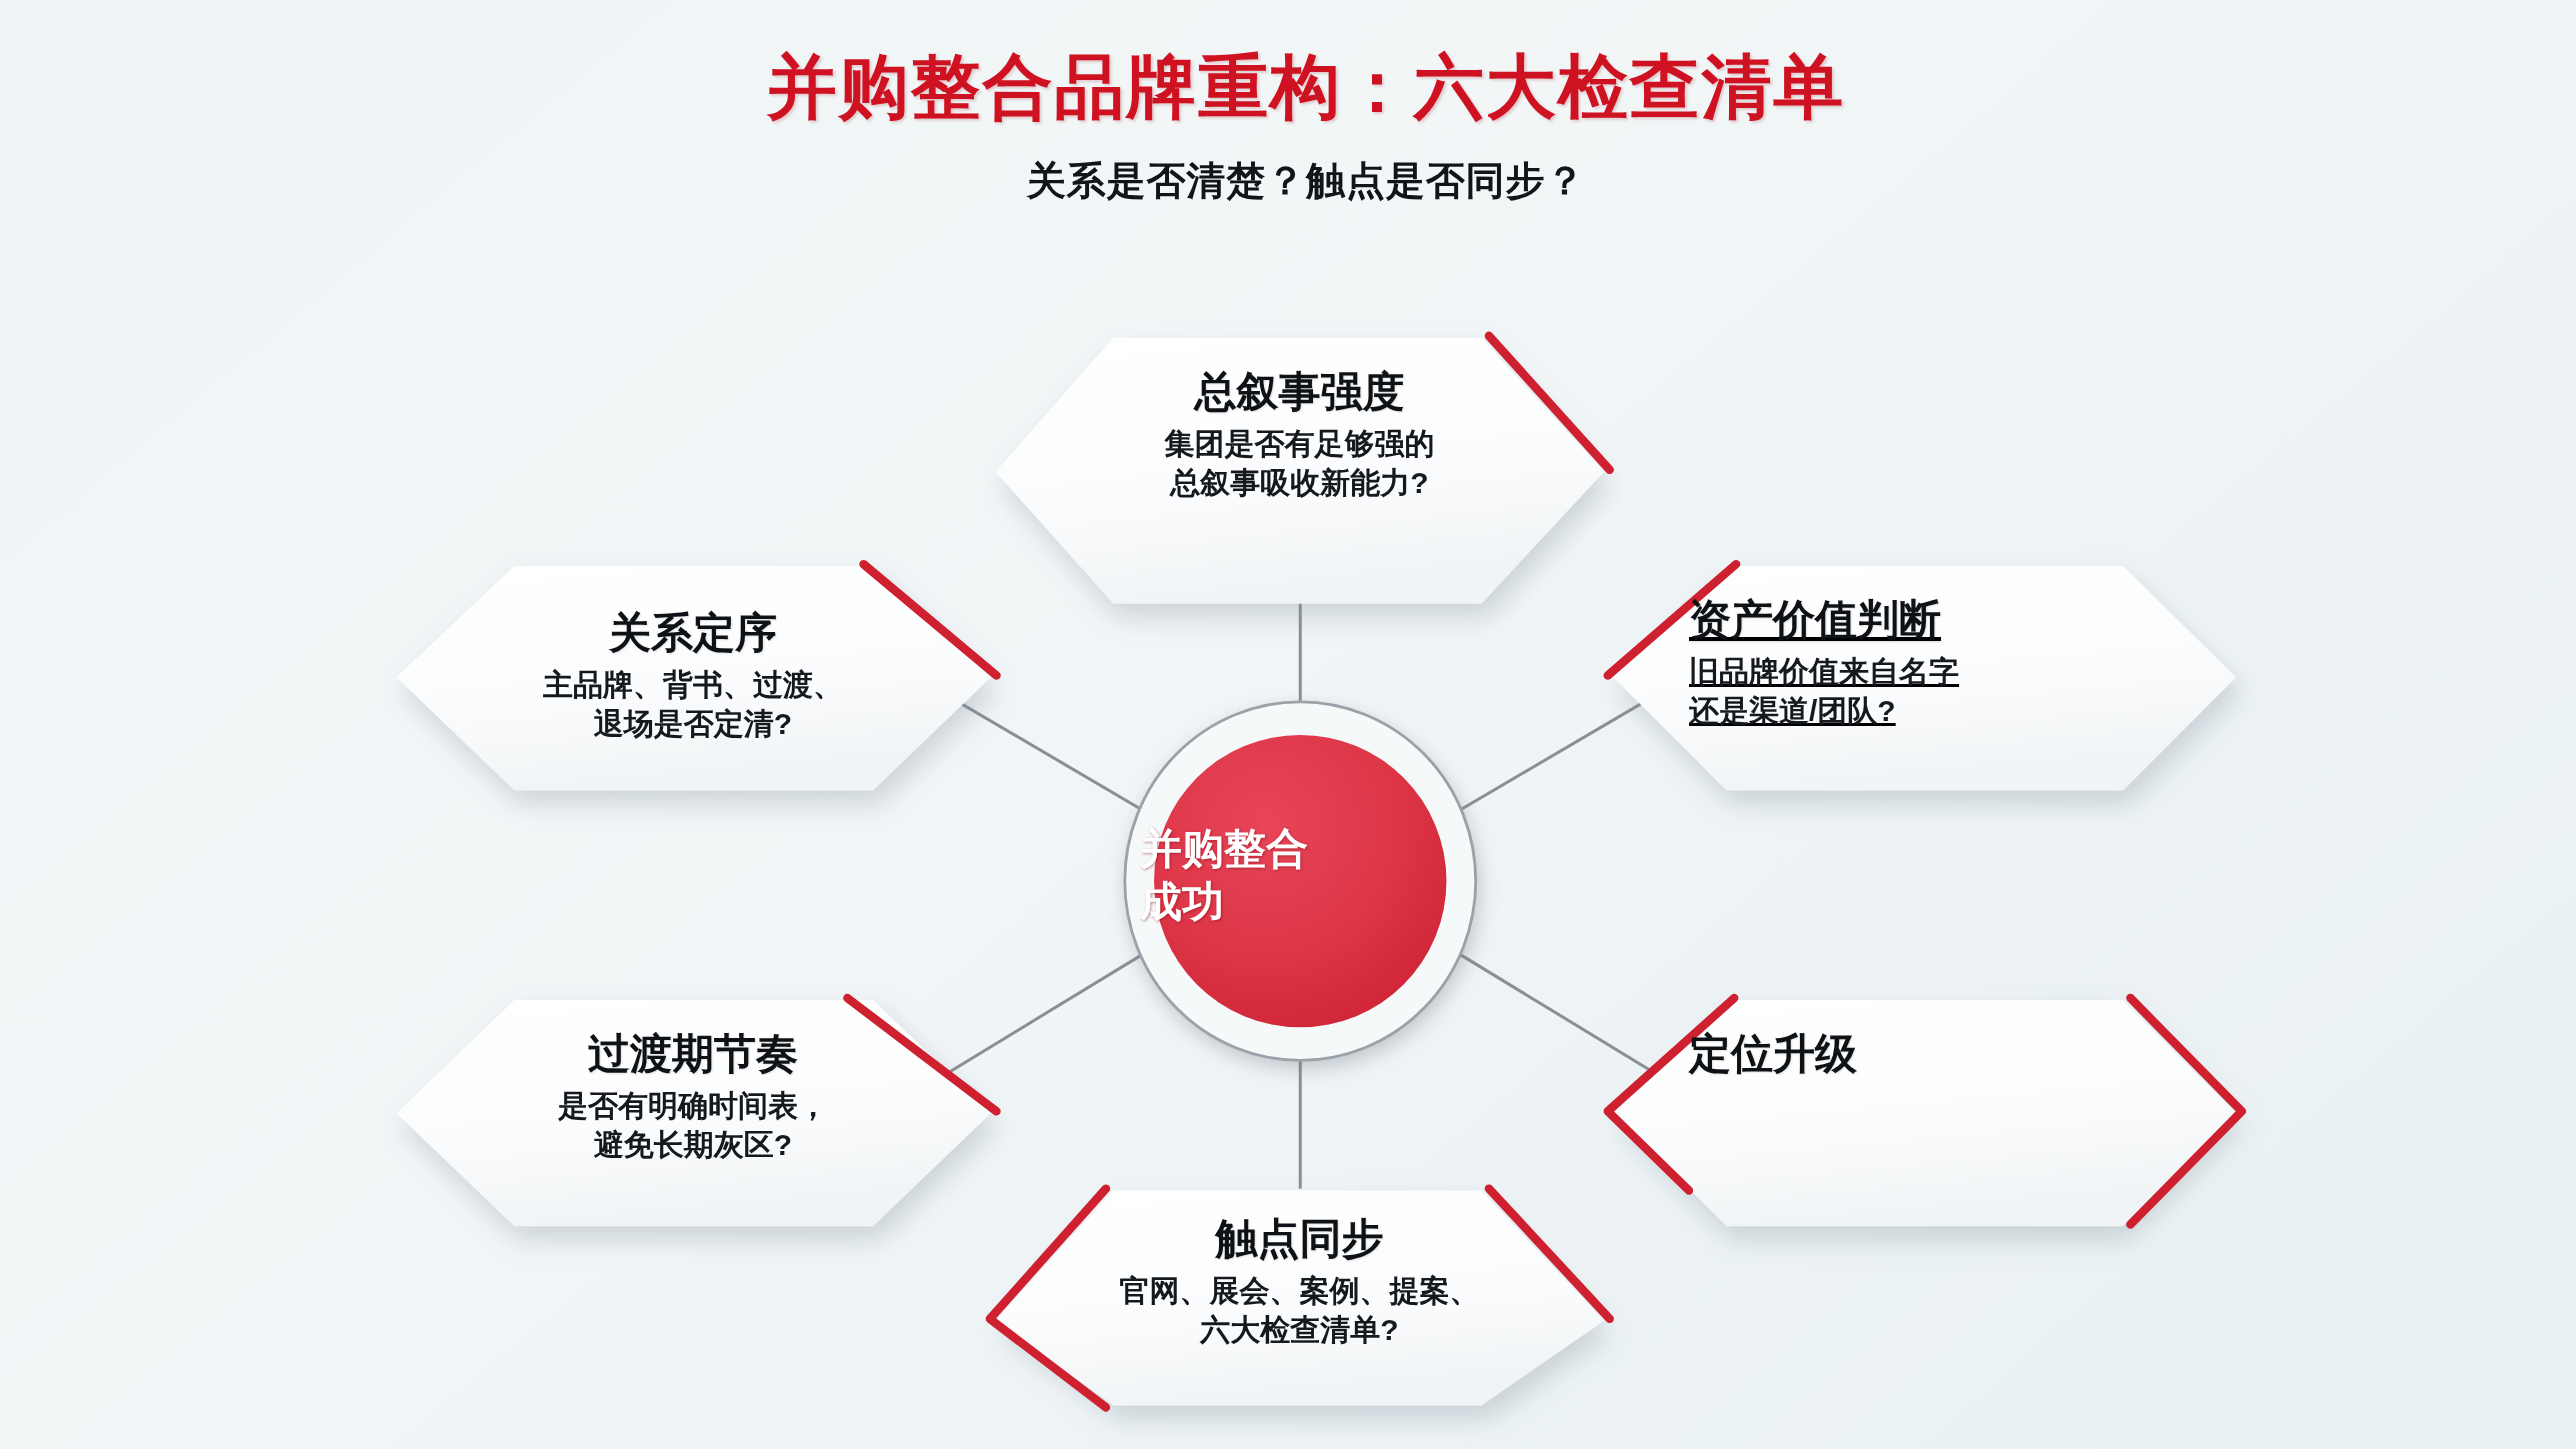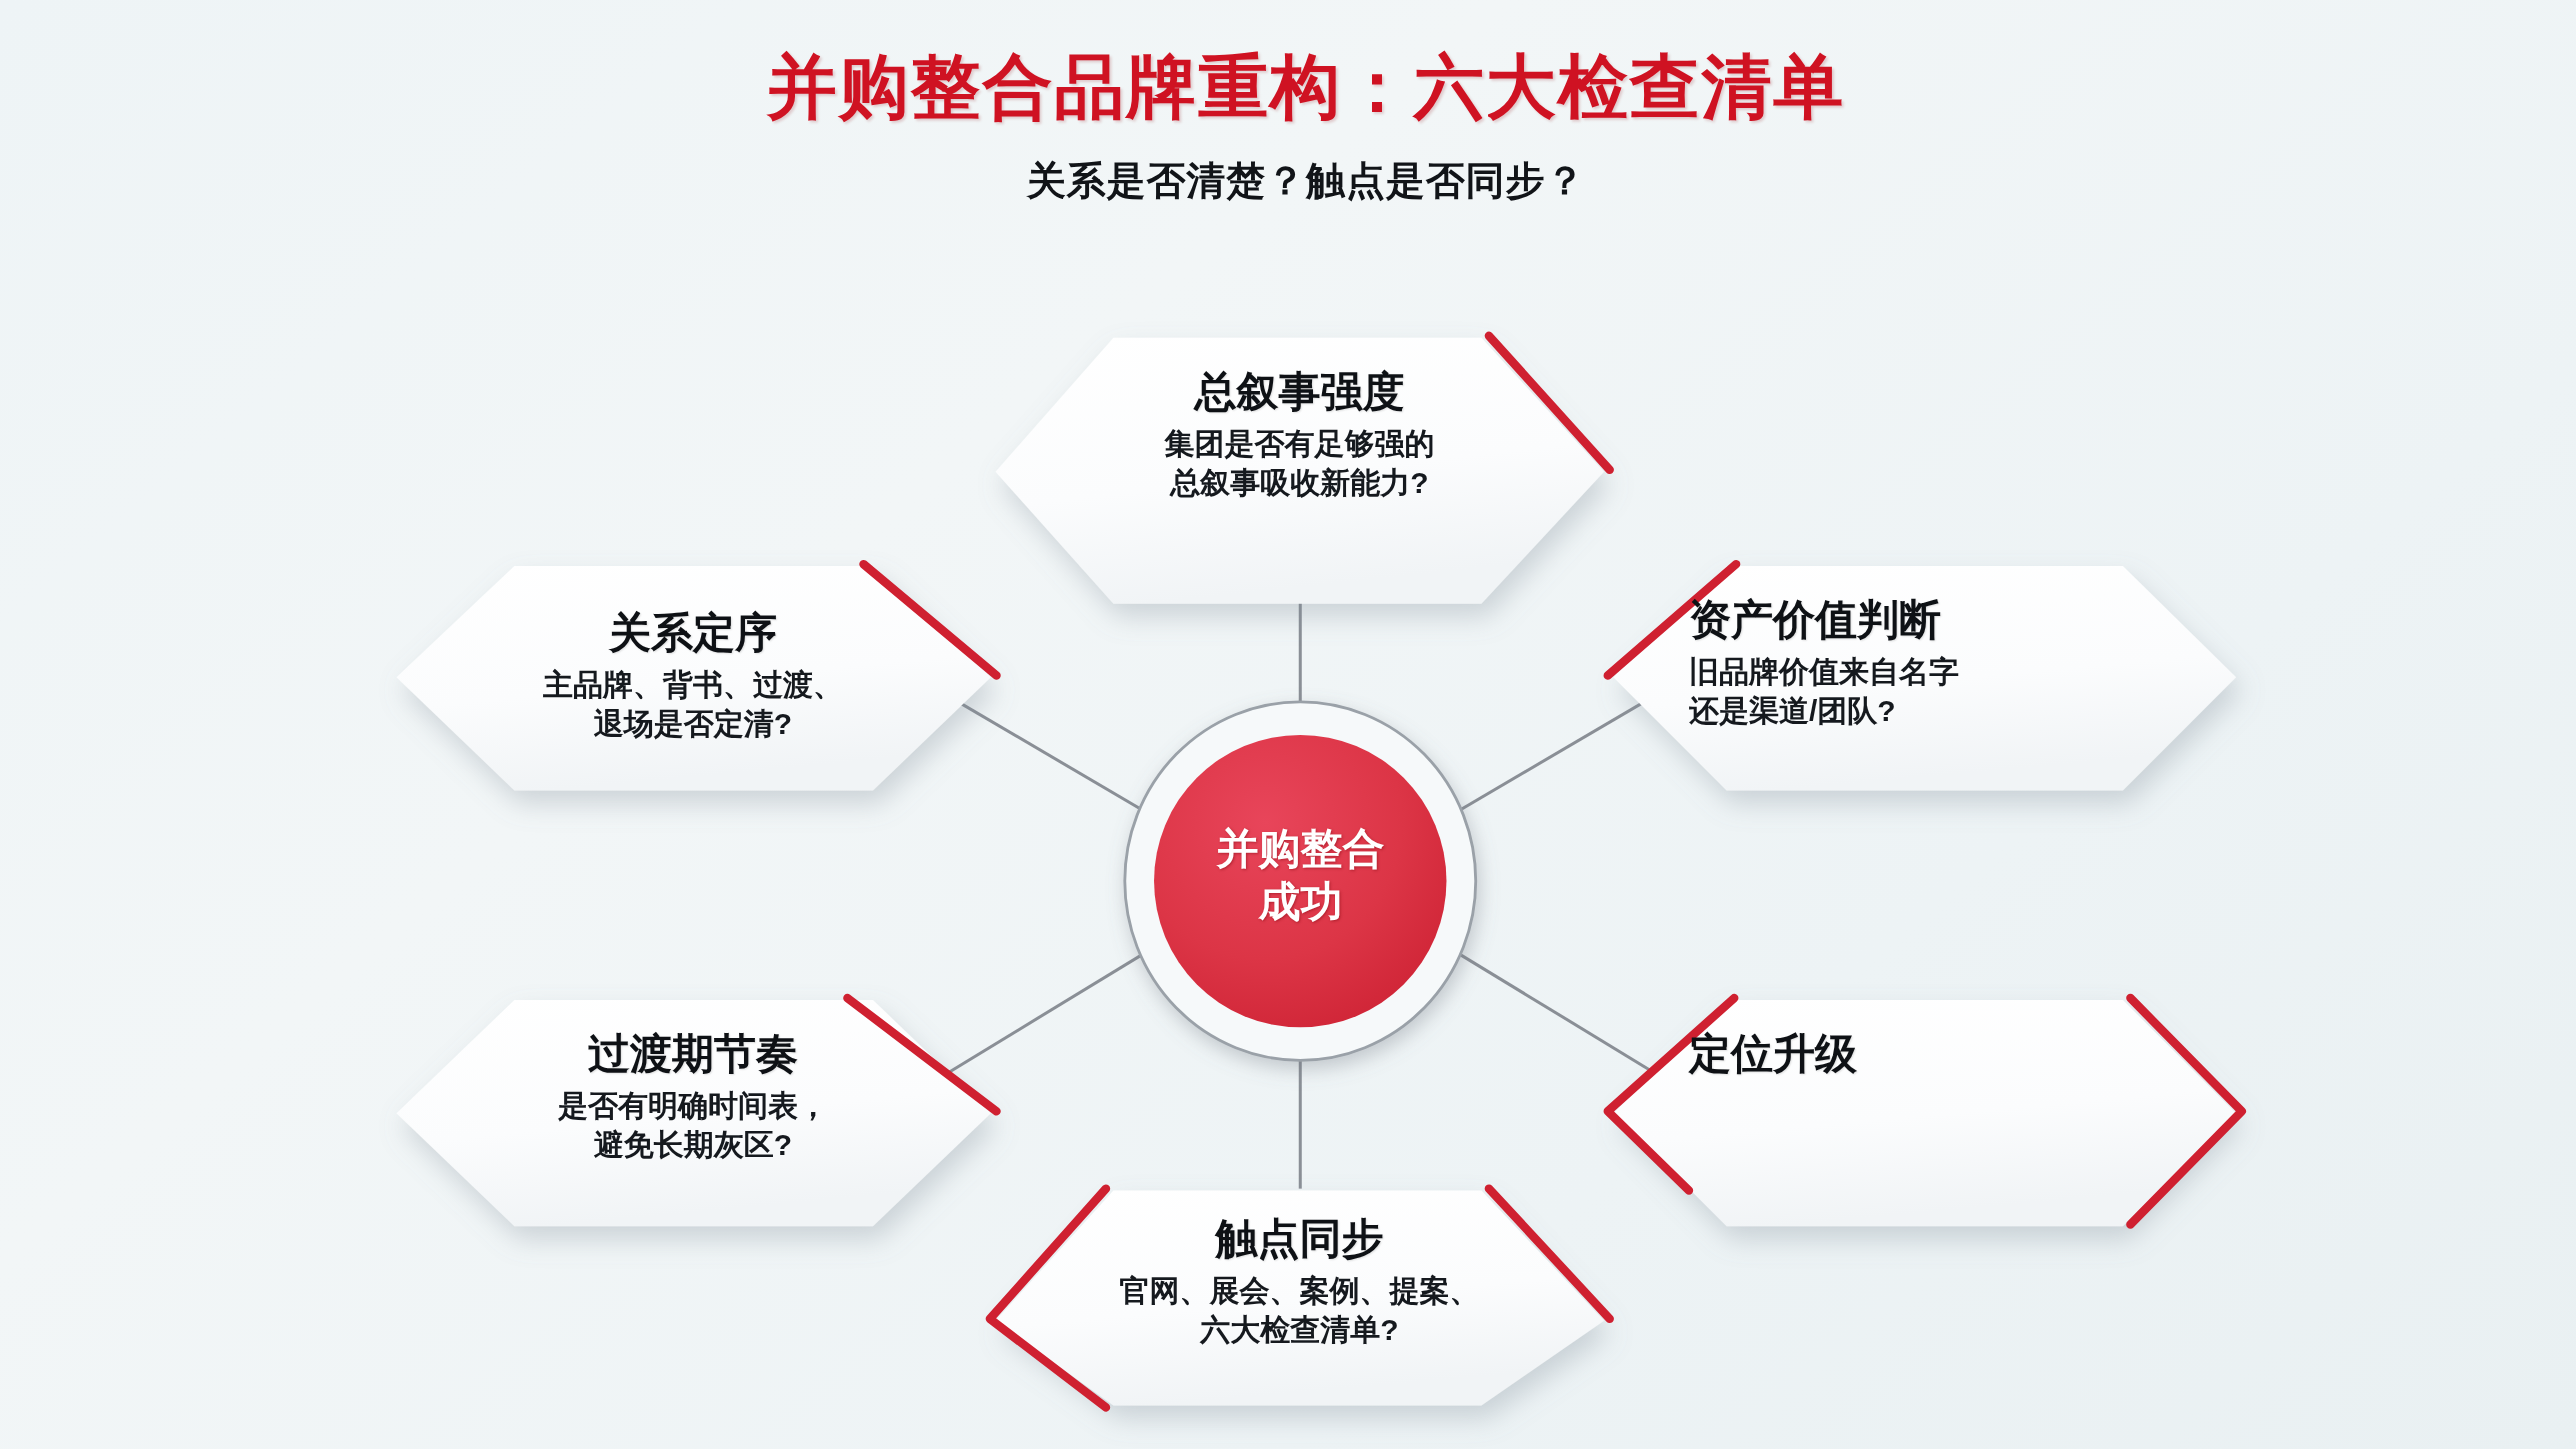--- a/index.html
+++ b/index.html
@@ -75,21 +75,21 @@
     font-weight: bold;
     color: #15191e;
     line-height: 1.30;
     margin-top: 9.4px;
     white-space: pre-line;
   }
 
   #center-label {
     position: absolute;
     width: 321px;
-    text-align: center;
+    text-align: left;
     color: #ffffff;
     font-size: 42px;
     font-weight: bold;
     line-height: 1.25;
     white-space: pre-line;
     text-shadow: 0.9px 0.9px 2.8px rgba(120,0,10,0.45);
     pointer-events: none;
   }
 </style>
 </head>
@@ -176,21 +176,21 @@
       <div class="node-desc">集团是否有足够强的
 总叙事吸收新能力?</div>
     </div>
 
     <div class="node-text" style="left:396px; top:596px; width:594px;margin-top:13px;">
       <div class="node-title">关系定序</div>
       <div class="node-desc">主品牌、背书、过渡、
 退场是否定清?</div>
     </div>
 
-    <div class="node-text" style="left:1689px; top:596px; width:528px; text-align:left;">
+    <div class="node-text" style="left:1689px; top:596px; width:528px; text-align:left;text-decoration:underline;">
       <div class="node-title">资产价值判断</div>
       <div class="node-desc">旧品牌价值来自名字
 还是渠道/团队?</div>
     </div>
 
     <div class="node-text" style="left:396px; top:1030px; width:594px;">
       <div class="node-title">过渡期节奏</div>
       <div class="node-desc">是否有明确时间表，
 避免长期灰区?</div>
     </div>

